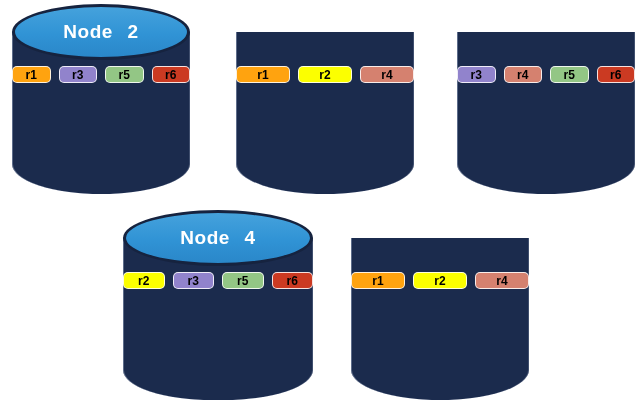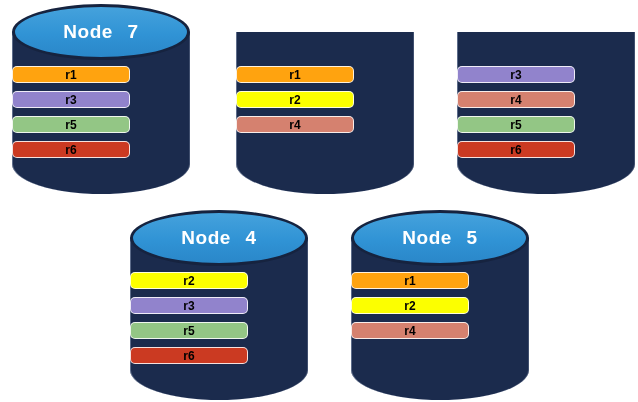--- a/index.html
+++ b/index.html
@@ -52,22 +52,22 @@
     word-spacing: 9px;
     letter-spacing: 0.5px;
     user-select: none;
   }
   .bars {
     position: absolute;
     left: 0;
     right: 0;
     top: 62px;
     display: flex;
-    flex-direction: column;
-    align-items: flex-start;
+    flex-direction: row;
+    align-items: flex-end;
     gap: 8px;
   }
   .bar {
     box-sizing: border-box;
     width: 118px;
     height: 17px;
     border-radius: 5px;
     border: 1px solid rgba(255,255,255,0.85);
     display: flex;
     align-items: center;
@@ -75,32 +75,32 @@
     color: #000000;
     font-weight: bold;
     font-size: 12px;
     line-height: 1;
     user-select: none;
   }
   
   .node-pos-0 { left: 12px;  top: 4px;   }
   .node-pos-1 { left: 236px; top: 4px;   }
   .node-pos-2 { left: 457px; top: 4px;   }
-  .node-pos-3 { left: 130px; top: 210px; }
+  .node-pos-3 { left: 123px; top: 210px; padding-left: 12px; }
   .node-pos-4 { left: 351px; top: 210px; }
 </style>
 </head>
 <body>
 
 <div id="canvas">
 
   <div class="cyl node-pos-0">
     <div class="cyl-body"></div>
     <div class="cyl-top">
-      <span class="cyl-title">Node 7</span>
+      <span class="cyl-title">Node 2</span>
     </div>
     <div class="bars">
         <div class="bar" style="background: rgb(255, 163, 15); color: rgb(0, 0, 0);">r1</div>
         <div class="bar" style="background: rgb(145, 131, 204); color: rgb(0, 0, 0);">r3</div>
         <div class="bar" style="background: rgb(147, 198, 133); color: rgb(0, 0, 0);">r5</div>
         <div class="bar" style="background: rgb(203, 58, 34); color: rgb(0, 0, 0);">r6</div>
       </div>
   </div>
 
   <div class="cyl node-pos-1">
@@ -130,23 +130,20 @@
     <div class="bars">
         <div class="bar" style="background: rgb(252, 255, 0); color: rgb(0, 0, 0);">r2</div>
         <div class="bar" style="background: rgb(145, 131, 204); color: rgb(0, 0, 0);">r3</div>
         <div class="bar" style="background: rgb(147, 198, 133); color: rgb(0, 0, 0);">r5</div>
         <div class="bar" style="background: rgb(203, 58, 34); color: rgb(0, 0, 0);">r6</div>
       </div>
   </div>
 
   <div class="cyl node-pos-4">
     <div class="cyl-body"></div>
-    <div class="cyl-top">
-      <span class="cyl-title">Node 5</span>
-    </div>
     <div class="bars">
         <div class="bar" style="background: rgb(255, 163, 15); color: rgb(0, 0, 0);">r1</div>
         <div class="bar" style="background: rgb(252, 255, 0); color: rgb(0, 0, 0);">r2</div>
         <div class="bar" style="background: rgb(213, 129, 111); color: rgb(0, 0, 0);">r4</div>
       </div>
   </div>
 
 </div>
 
 </body></html>

